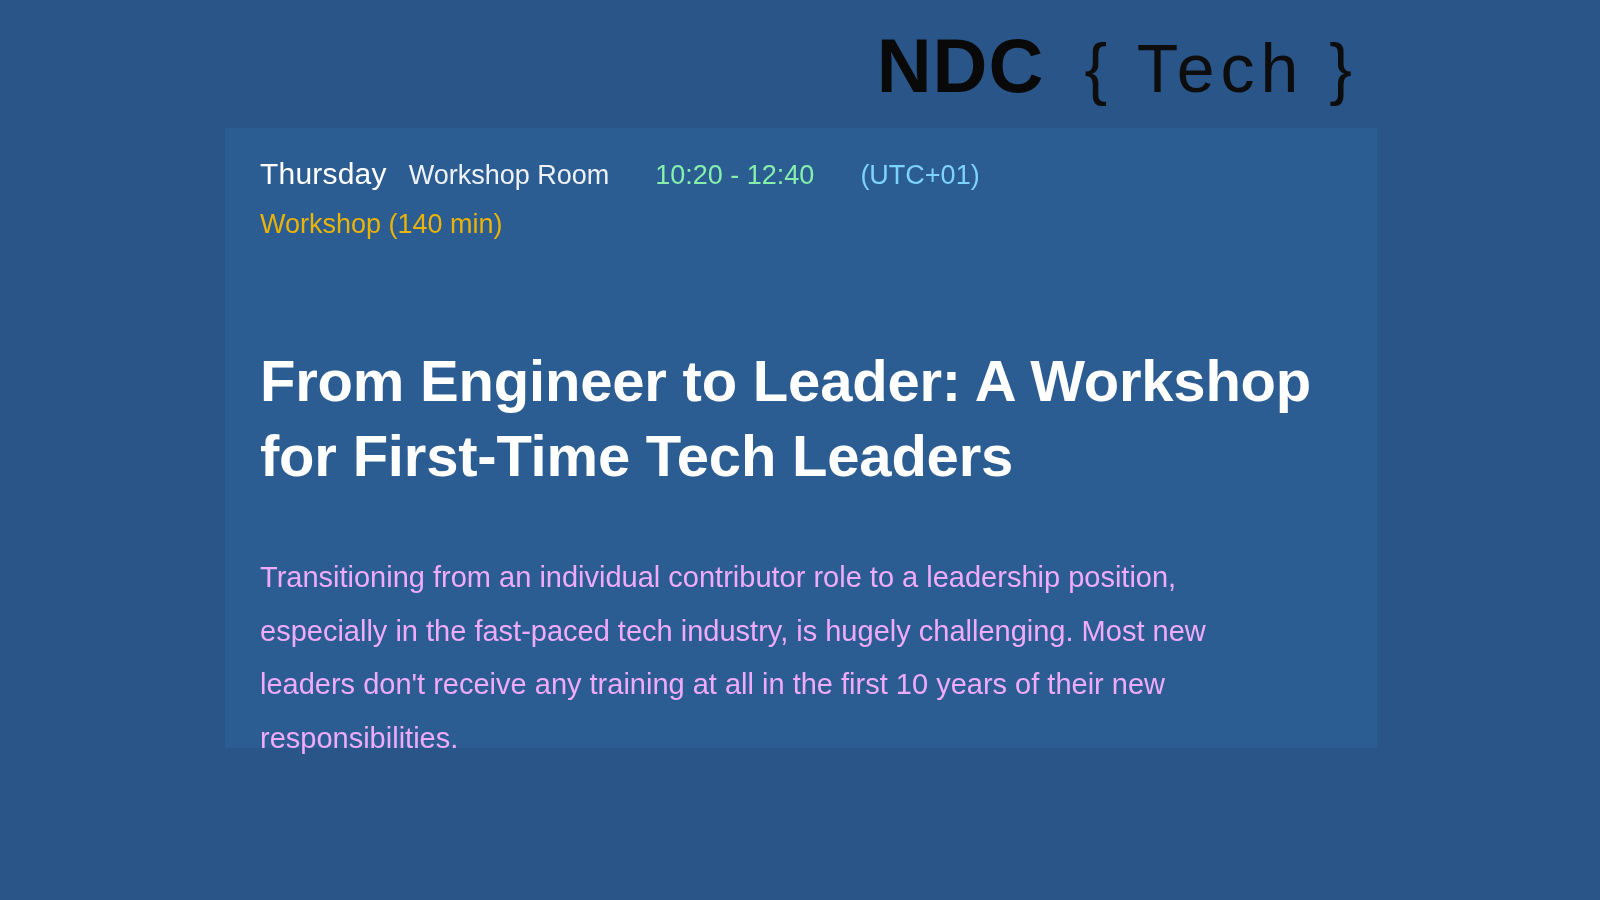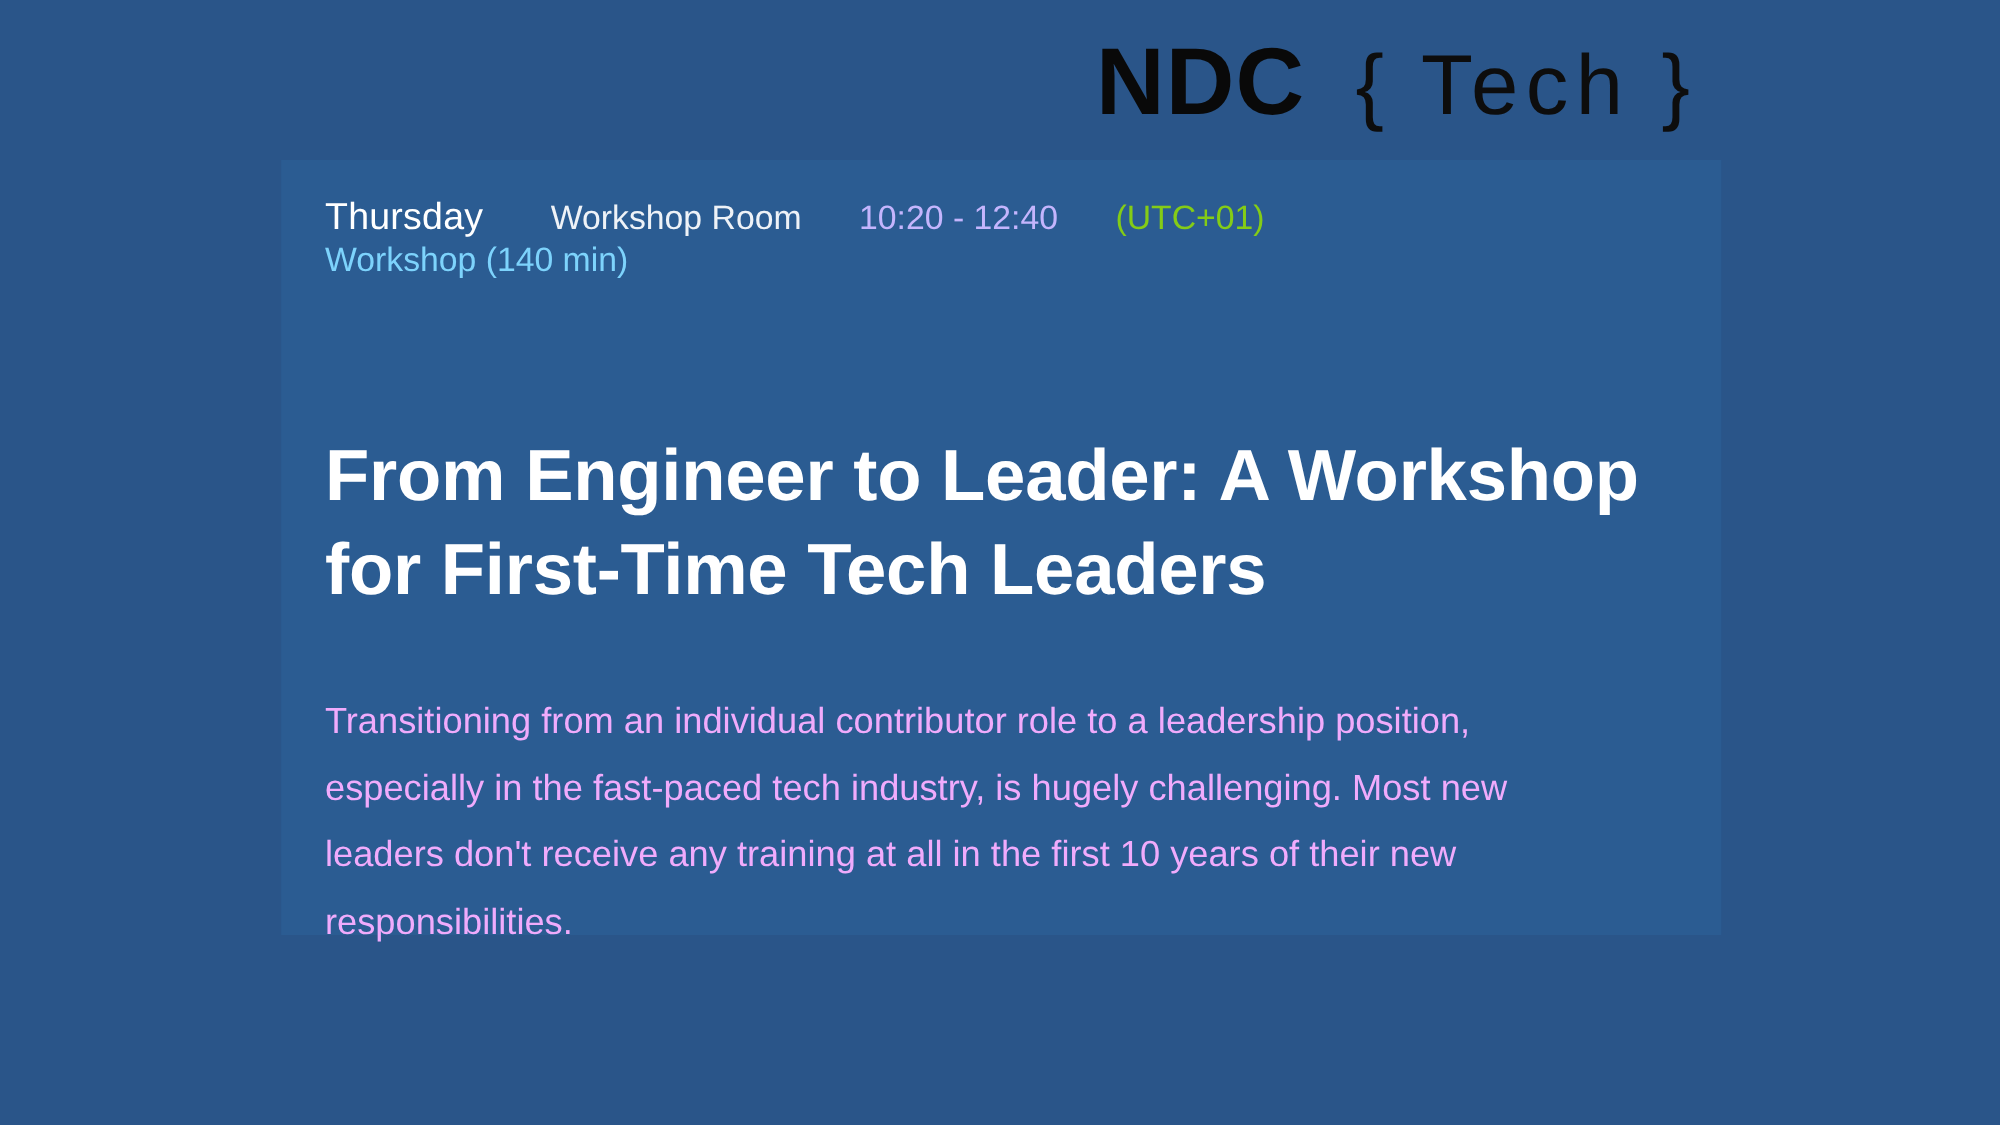--- a/index.html
+++ b/index.html
@@ -74,39 +74,39 @@
   .meta-day {
     font-size: 30px;
     font-weight: 400;
     color: #ffffff;
     letter-spacing: 0.2px;
   }
   .meta-room {
     font-size: 27px;
     font-weight: 400;
     color: #eef2f7;
-    margin-left: 54px;
+    margin-left: 22px;
   }
   .meta-time {
     font-size: 27px;
     font-weight: 400;
-    color: #c4b5fd;
+    color: #86efac;
     margin-left: 46px;
   }
   .meta-tz {
     font-size: 27px;
     font-weight: 400;
-    color: #84cc16;
+    color: #7dd3fc;
     margin-left: 46px;
   }
   .meta-format {
     font-size: 27px;
     font-weight: 400;
-    color: #7dd3fc;
-    margin-top: 0;
+    color: #eab308;
+    margin-top: 16px;
     white-space: nowrap;
   }
 
   
   .session-title {
     position: absolute;
     left: 260px;
     top: 305px;
     width: 1090px;
     font-size: 58px;

